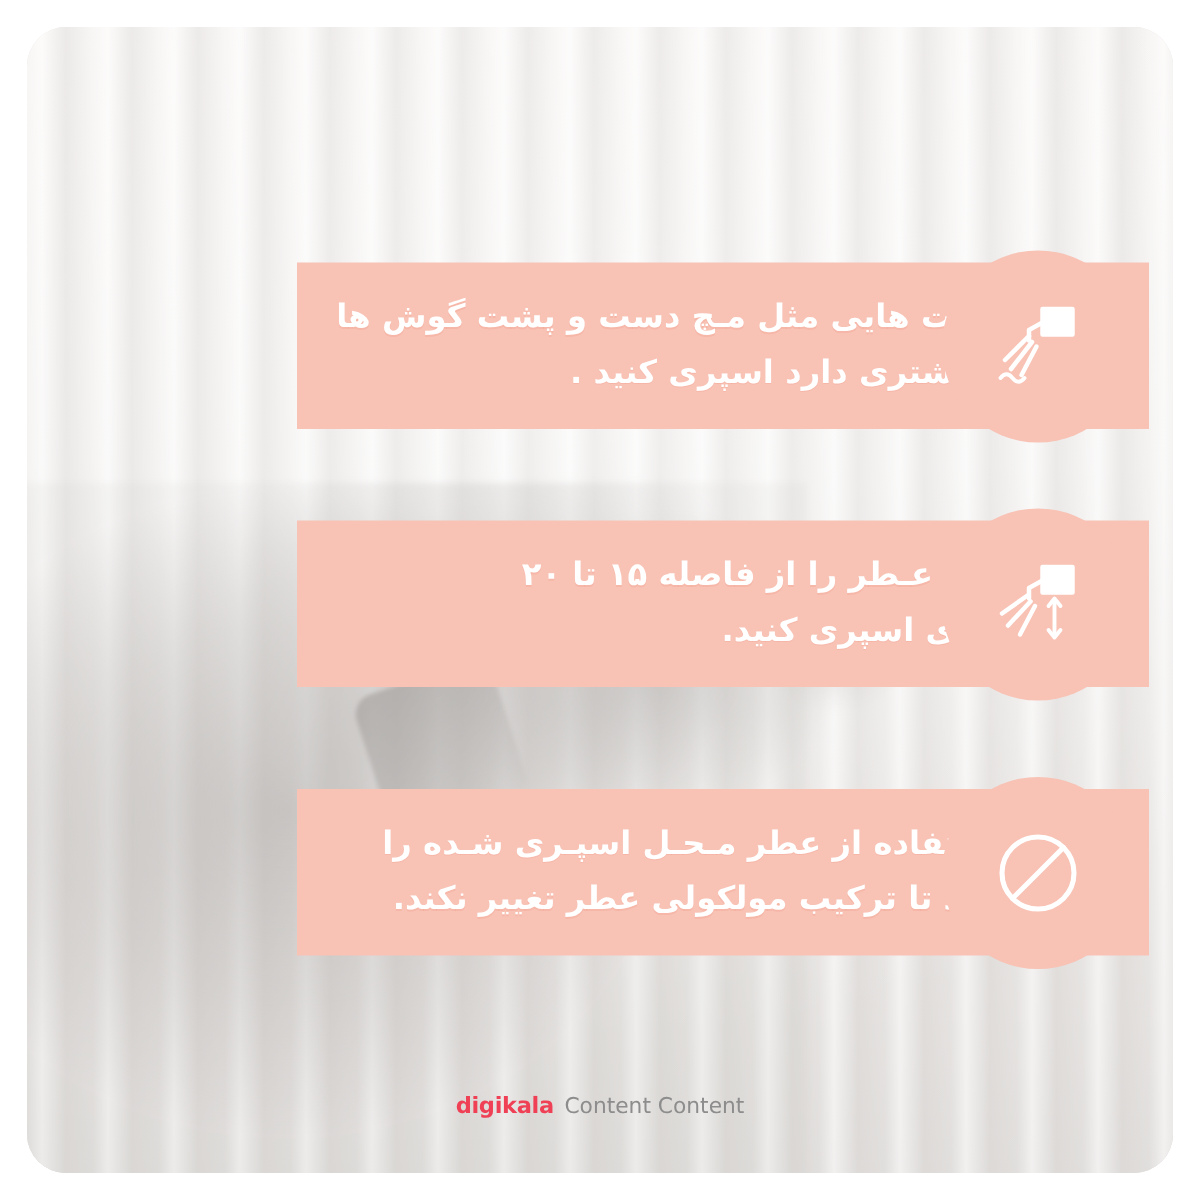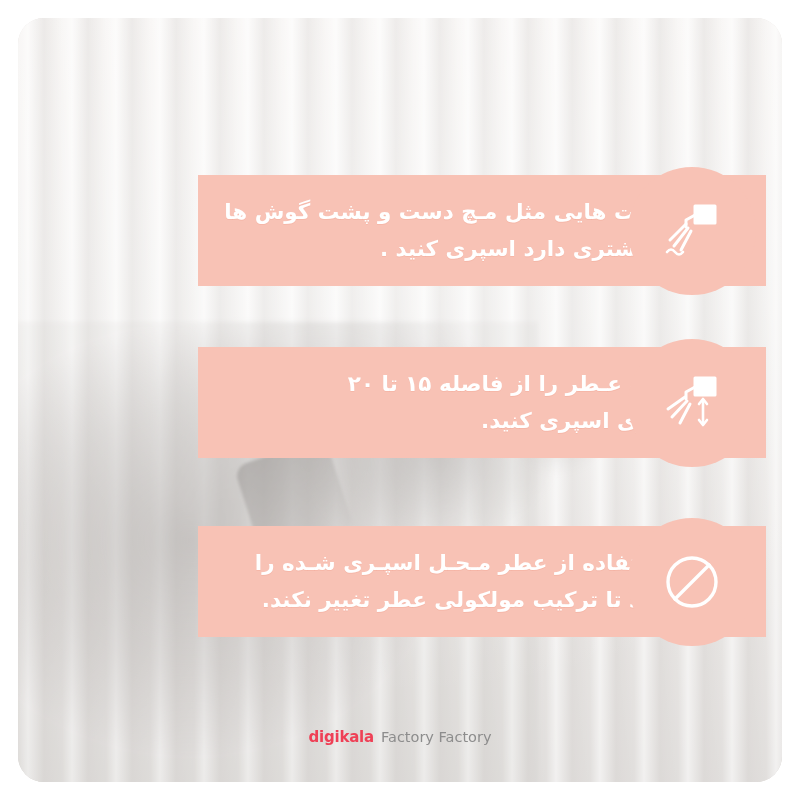--- a/index.html
+++ b/index.html
@@ -232,17 +232,17 @@
           <g fill="none" stroke="#ffffff" stroke-width="3.4" stroke-linecap="round">
             <circle cx="37" cy="37" r="24"></circle>
             <path d="M20 54 L54 20"></path>
           </g>
         </svg>
       </span>
     </div>
 
     <div class="brand">
       <span class="brand-name">digikala</span>
-      <span class="brand-sub">Factory Factory</span>
+      <span class="brand-sub">Content Content</span>
     </div>
   </div>
 
 </div>
 
 </body></html>

